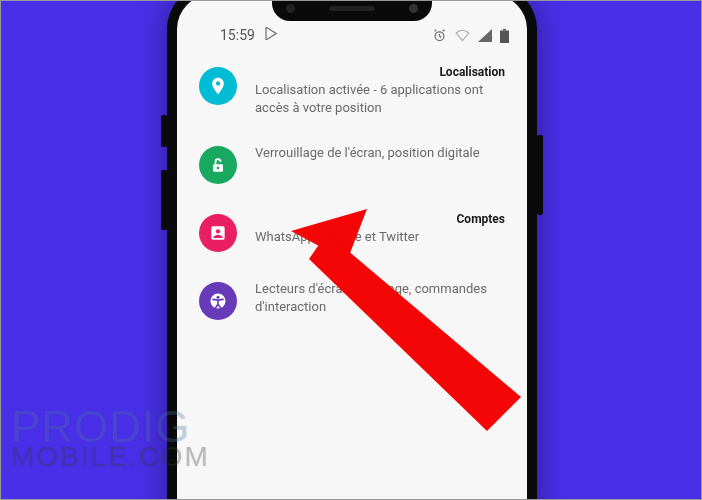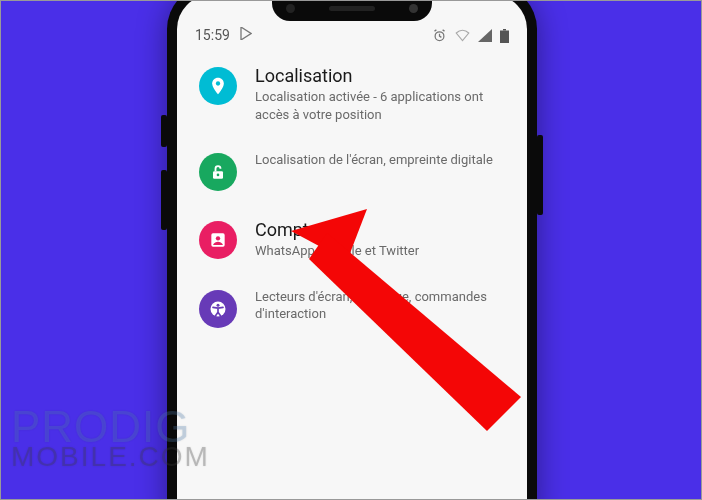--- a/index.html
+++ b/index.html
@@ -56,21 +56,21 @@
   .side-right { right:-6px; top:150px; height:80px; width:6px;}
   .status-bar {
     height: 50px;
     display: flex;
     align-items: flex-end;
     justify-content: space-between;
     padding: 0 18px 2px 18px;
     font-size: 14px;
     color: #555;
   }
-  .status-left { display:flex; align-items:center; gap:10px;}
+  .status-left { display:flex; align-items:center; gap:10px;margin-left:25px;}
   .status-right { display:flex; align-items:center; gap:8px;}
   .signal svg, .status-right svg { display:block;}
   .list { padding: 6px 0; }
   .item {
     display: flex;
     align-items: flex-start;
     gap: 18px;
     padding: 14px 22px 14px 22px;
     cursor: pointer;
   }
@@ -79,21 +79,21 @@
     border-radius: 50%;
     display:flex; align-items:center; justify-content:center;
     flex-shrink: 0;
     margin-top: 2px;
   }
   .ic-loc { background:#00bcd4; }
   .ic-sec { background:#18a85f; }
   .ic-acc { background:#673ab7; }
   .ic-com { background:#e91e63; }
   .text { flex:1; }
-  .title { font-size: 18px; color:#1a1a1a; font-weight:400; margin-bottom:2px;}
+  .title { font-size: 12px; color:#1a1a1a; font-weight:700; margin-bottom:2px;text-align:right;}
   .sub { font-size: 13px; color:#6a6a6a; line-height:1.35; }
   .arrow {
     position:absolute;
     left: 280px;
     top: 200px;
     pointer-events:none;
     z-index: 20;
   }
   .watermark {
     position:absolute;
@@ -177,21 +177,21 @@
 
       <div class="item">
         <div class="icon-wrap ic-sec">
           <svg width="20" height="20" viewBox="0 0 24 24">
               <rect x="6" y="11" width="12" height="9" rx="1.5" fill="#fff"></rect>
               <path d="M9 11 V8 a3 3 0 0 1 6 0" fill="none" stroke="#fff" stroke-width="2.2"></path>
               <circle cx="12" cy="15.5" r="1.6" fill="#18a85f"></circle>
             </svg>
         </div>
         <div class="text">
-          <div class="sub">Localisation de l'écran, empreinte digitale</div>
+          <div class="sub">Verrouillage de l'écran, position digitale</div>
         </div>
       </div>
 
       <div class="item">
         <div class="icon-wrap ic-com">
           <svg width="20" height="20" viewBox="0 0 24 24">
               <rect x="4" y="4" width="16" height="16" rx="2" fill="#fff"></rect>
               <circle cx="12" cy="10" r="2.6" fill="#e91e63"></circle>
               <path d="M6 18c1-3 4-4 6-4s5 1 6 4" fill="#e91e63"></path>
             </svg>

